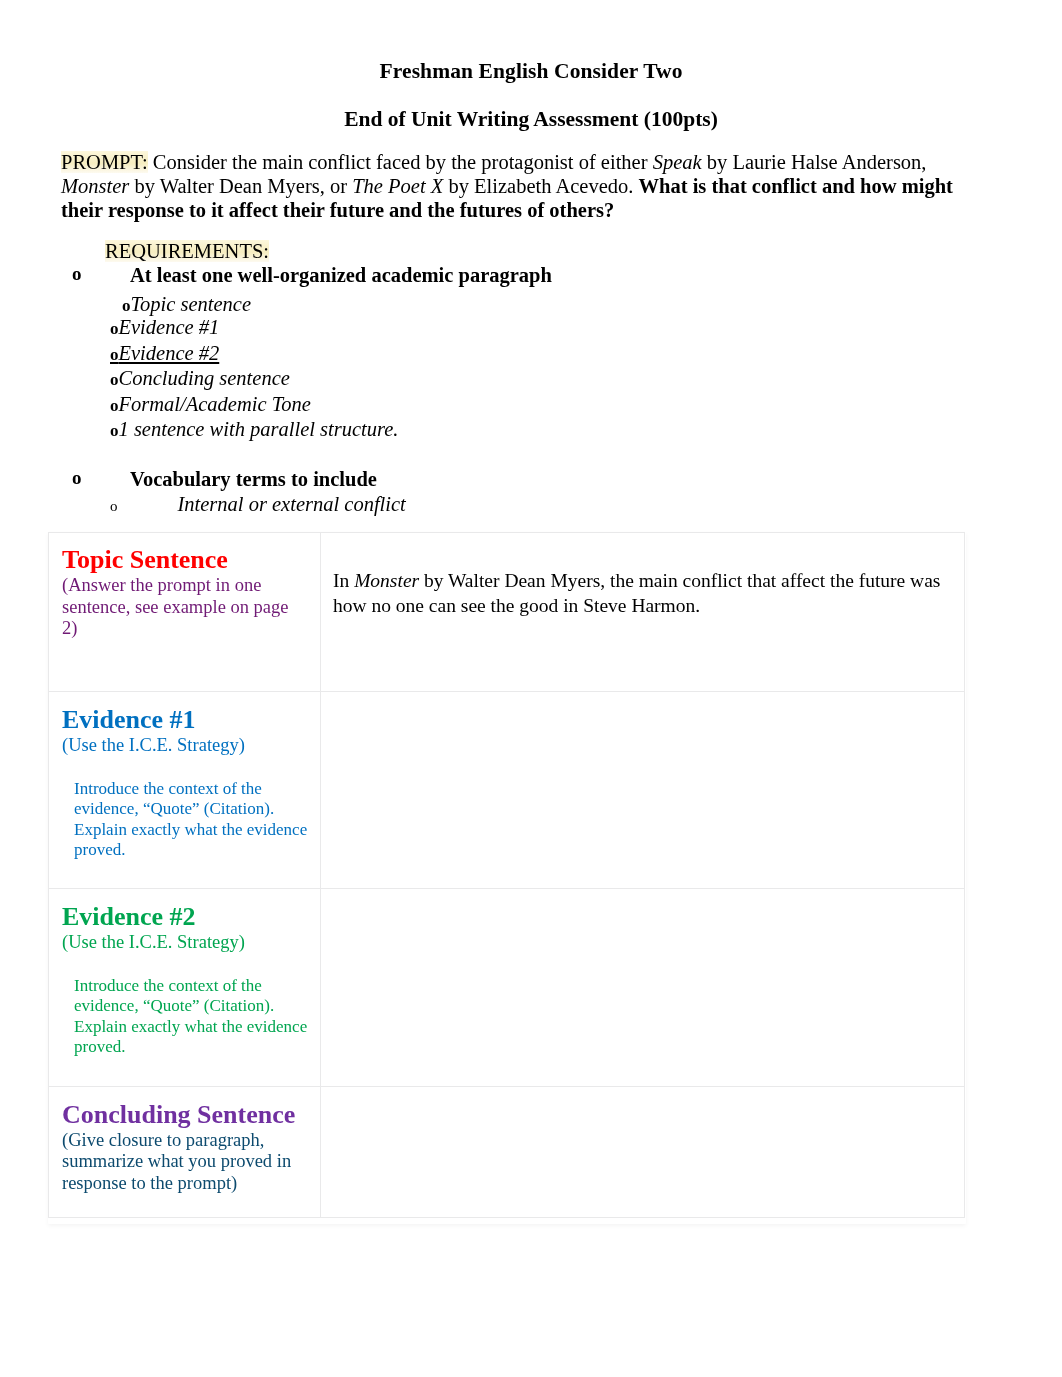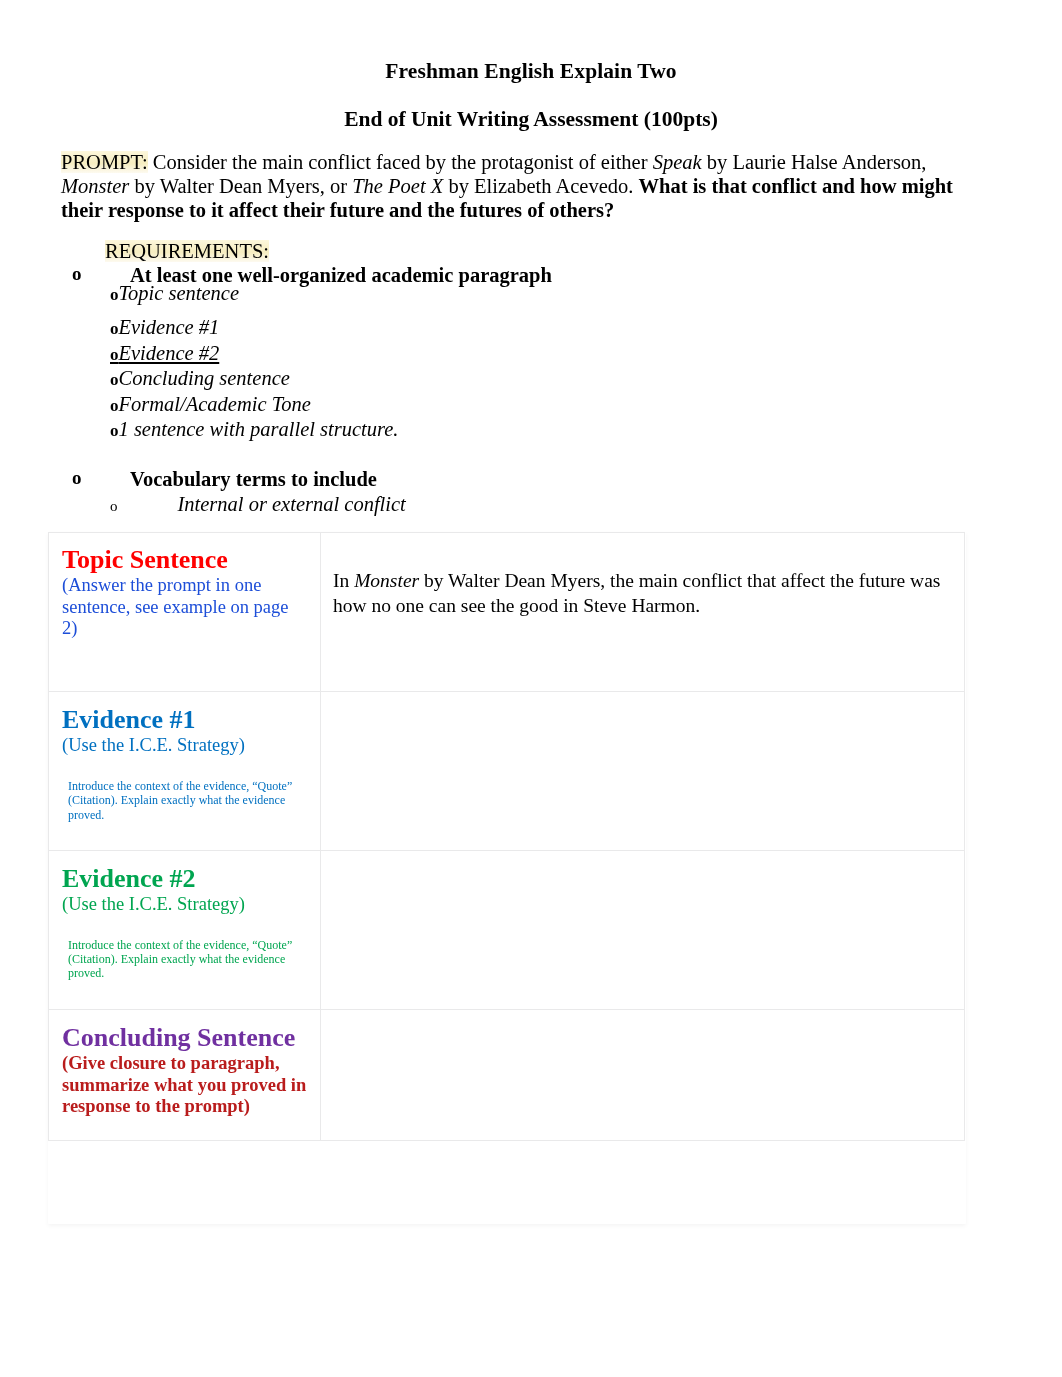--- a/index.html
+++ b/index.html
@@ -147,23 +147,23 @@
     font-weight: bold;
     line-height: 1.12;
     margin: 0 0 1px 0;
   }
   .sec-sub {
     font-size: 18.5px;
     line-height: 1.17;
     margin: 0;
   }
   .sec-body {
-    font-size: 12px;
+    font-size: 17px;
     line-height: 1.2;
-    margin: 22px 0 0 6px;
+    margin: 22px 0 0 12px;
   }
 
   .answer-text {
     font-size: 19.5px;
     line-height: 1.28;
   }
 
   
   .r-topic .cell-pad, .r-topic .cell-pad-ans { min-height: 110px; }
 
@@ -178,34 +178,34 @@
     box-shadow: 0 2px 4px rgba(0,0,0,0.045);
     border-radius: 1px;
   }
 </style>
 </head>
 <body>
 
 <div class="page">
 
   <div class="title-block">
-    <div class="doc-title">Freshman English Explain Two</div>
+    <div class="doc-title">Freshman English Consider Two</div>
     <div class="doc-subtitle">End of Unit Writing Assessment (100pts)</div>
   </div>
 
   <div class="prompt-para"><span class="hl">PROMPT:</span><span> Consider the main conflict faced by the protagonist of either </span><span class="ital">Speak</span><span> by Laurie Halse Anderson, </span><span class="ital">Monster</span><span> by Walter Dean Myers, or </span><span class="ital">The Poet X</span><span> by Elizabeth Acevedo. </span><span class="bold">What is that conflict and how might their response to it affect their future and the futures of others?</span></div>
 
   <div class="req-head"><span class="hl">REQUIREMENTS:</span></div>
 
   <div class="req-l1" style="left:72px; top:263px;">
     <span class="bul">o</span>
     <span class="txt">At least one well-organized academic paragraph</span>
   </div>
 
-  <div class="req-l2" style="top:281px;">
+  <div class="req-l2" style="top:292px;margin-left:12px;">
     <span class="bul">o</span><span>Topic sentence</span>
   </div>
   <div class="req-l2" style="top:315px;">
     <span class="bul">o</span><span>Evidence #1</span>
   </div>
   <div class="req-l2" style="top:341px;text-decoration:underline;">
     <span class="bul">o</span><span>Evidence #2</span>
   </div>
   <div class="req-l2" style="top:366px;">
     <span class="bul">o</span><span>Concluding sentence</span>
@@ -231,21 +231,21 @@
     <colgroup>
       <col class="col-label">
       <col class="col-answer">
     </colgroup>
     <tbody>
 
       <tr class="r-topic">
         <td class="col-label">
           <div class="cell-pad" style="padding-top:12px; padding-bottom:18px;">
             <div class="sec-head" style="color:#FF0000;">Topic Sentence</div>
-            <div class="sec-sub" style="color:#1d4ed8;">(Answer the prompt in one sentence, see example on page 2)</div>
+            <div class="sec-sub" style="color:#701a75;">(Answer the prompt in one sentence, see example on page 2)</div>
           </div>
         </td>
         <td class="col-answer">
           <div class="cell-pad-ans">
             <div class="answer-text"><span>In </span><span class="ital">Monster</span><span> by Walter Dean Myers, the main conflict that affect the future was how no one can see the good in Steve Harmon.</span></div>
           </div>
         </td>
       </tr>
 
       <tr>
@@ -275,21 +275,21 @@
           <div class="cell-pad-ans">
             <div class="answer-text"></div>
           </div>
         </td>
       </tr>
 
       <tr>
         <td class="col-label">
           <div class="cell-pad" style="padding-top:13px; padding-bottom:22px;">
             <div class="sec-head" style="color:#7030A0;">Concluding Sentence</div>
-            <div class="sec-sub" style="color:#b91c1c;font-weight:bold;">(Give closure to paragraph, summarize what you proved in response to the prompt)</div>
+            <div class="sec-sub" style="color:#0c4a6e;">(Give closure to paragraph, summarize what you proved in response to the prompt)</div>
           </div>
         </td>
         <td class="col-answer">
           <div class="cell-pad-ans">
             <div class="answer-text"></div>
           </div>
         </td>
       </tr>
 
     </tbody>

